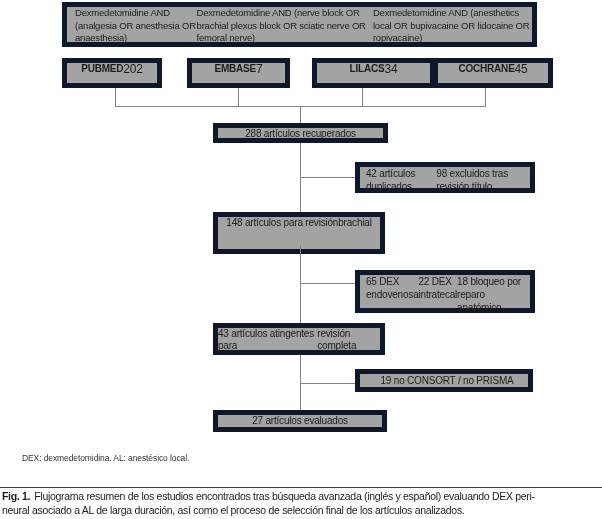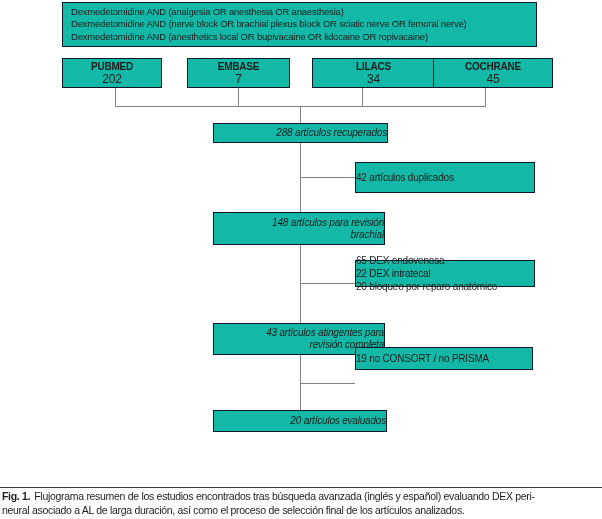--- a/index.html
+++ b/index.html
@@ -7,32 +7,32 @@
     position: relative;
     width: 602px;
     height: 519px;
     background: #ffffff;
     font-family: "Liberation Sans", "DejaVu Sans", sans-serif;
     color: #1c1c1c;
     overflow: hidden;
   }
   .box {
     position: absolute;
-    border: 1px solid #0f172a;
-    background: #14b8a6;
+    border: 5px solid #0f172a;
+    background: #a3a3a3;
     box-sizing: border-box;
     display: flex;
-    flex-direction: column;
+    flex-direction: row;
     justify-content: center;
     font-size: 10px;
     letter-spacing: -0.2px;
     line-height: 12px;
   }
-  .center-box { text-align: right; font-style: italic; }
-  .side-box { text-align: left; padding-left: 0; line-height: 13px; }
+  .center-box { text-align: left; }
+  .side-box { text-align: left; padding-left: 6px; line-height: 13px; }
   .search-box {
     left: 62px; top: 2px; width: 475px; height: 45px;
     padding-left: 8px;
     font-size: 9.5px;
     line-height: 12.5px;
     justify-content: center;
   }
   .db-box { top: 58px; height: 30px; text-align: center; }
   .db-name { font-weight: bold; font-size: 10px; }
   .db-count { font-size: 12px; }
@@ -100,50 +100,52 @@
   <div class="line" style="left:300px;top:106px;width:1px;height:17px"></div>
 
   <div class="box center-box" style="left:213px;top:123px;width:175px;height:20px">
     <div>288 artículos recuperados</div>
   </div>
 
   <div class="line" style="left:300px;top:143px;width:1px;height:69px"></div>
   <div class="line" style="left:300px;top:177px;width:55px;height:1px"></div>
   <div class="box side-box" style="left:355px;top:162px;width:180px;height:31px">
     <div>42 artículos duplicados</div>
+    <div>98 excluidos tras revisión título</div>
   </div>
 
-  <div class="box center-box" style="left:213px;top:212px;width:172px;height:33px">
+  <div class="box center-box" style="left:213px;top:212px;width:172px;height:42px">
     <div>148 artículos para revisión</div>
     <div>brachial</div>
   </div>
 
   <div class="line" style="left:300px;top:245px;width:1px;height:78px"></div>
   <div class="line" style="left:300px;top:283px;width:55px;height:1px"></div>
-  <div class="box side-box" style="left:355px;top:260px;width:180px;height:27px">
+  <div class="box side-box" style="left:355px;top:270px;width:180px;height:43px">
     <div>65 DEX endovenosa</div>
     <div>22 DEX intratecal</div>
-    <div>20 bloqueo por reparo anatómico</div>
+    <div>18 bloqueo por reparo anatómico</div>
   </div>
 
   <div class="box center-box" style="left:213px;top:323px;width:172px;height:32px">
     <div>43 artículos atingentes para</div>
     <div>revisión completa</div>
   </div>
 
   <div class="line" style="left:300px;top:355px;width:1px;height:55px"></div>
   <div class="line" style="left:300px;top:383px;width:55px;height:1px"></div>
-  <div class="box side-box" style="left:355px;top:347px;width:178px;height:23px">
+  <div class="box side-box" style="left:355px;top:369px;width:178px;height:23px">
     <div>19 no CONSORT / no PRISMA</div>
   </div>
 
   <div class="box center-box" style="left:213px;top:410px;width:174px;height:22px">
-    <div>20 artículos evaluados</div>
+    <div>27 artículos evaluados</div>
   </div>
 
+  <div class="footnote">DEX: dexmedetomidina. AL: anestésico local.</div>
 
   <div class="caption-rule"></div>
   <div class="caption">
     <span class="caption-label">Fig. 1.</span><span>Flujograma resumen de los estudios encontrados tras búsqueda avanzada (inglés y español) evaluando DEX peri-</span><br>
     <span>neural asociado a AL de larga duración, así como el proceso de selección final de los artículos analizados.</span>
   </div>
 
 </div>
 
 </body></html>

